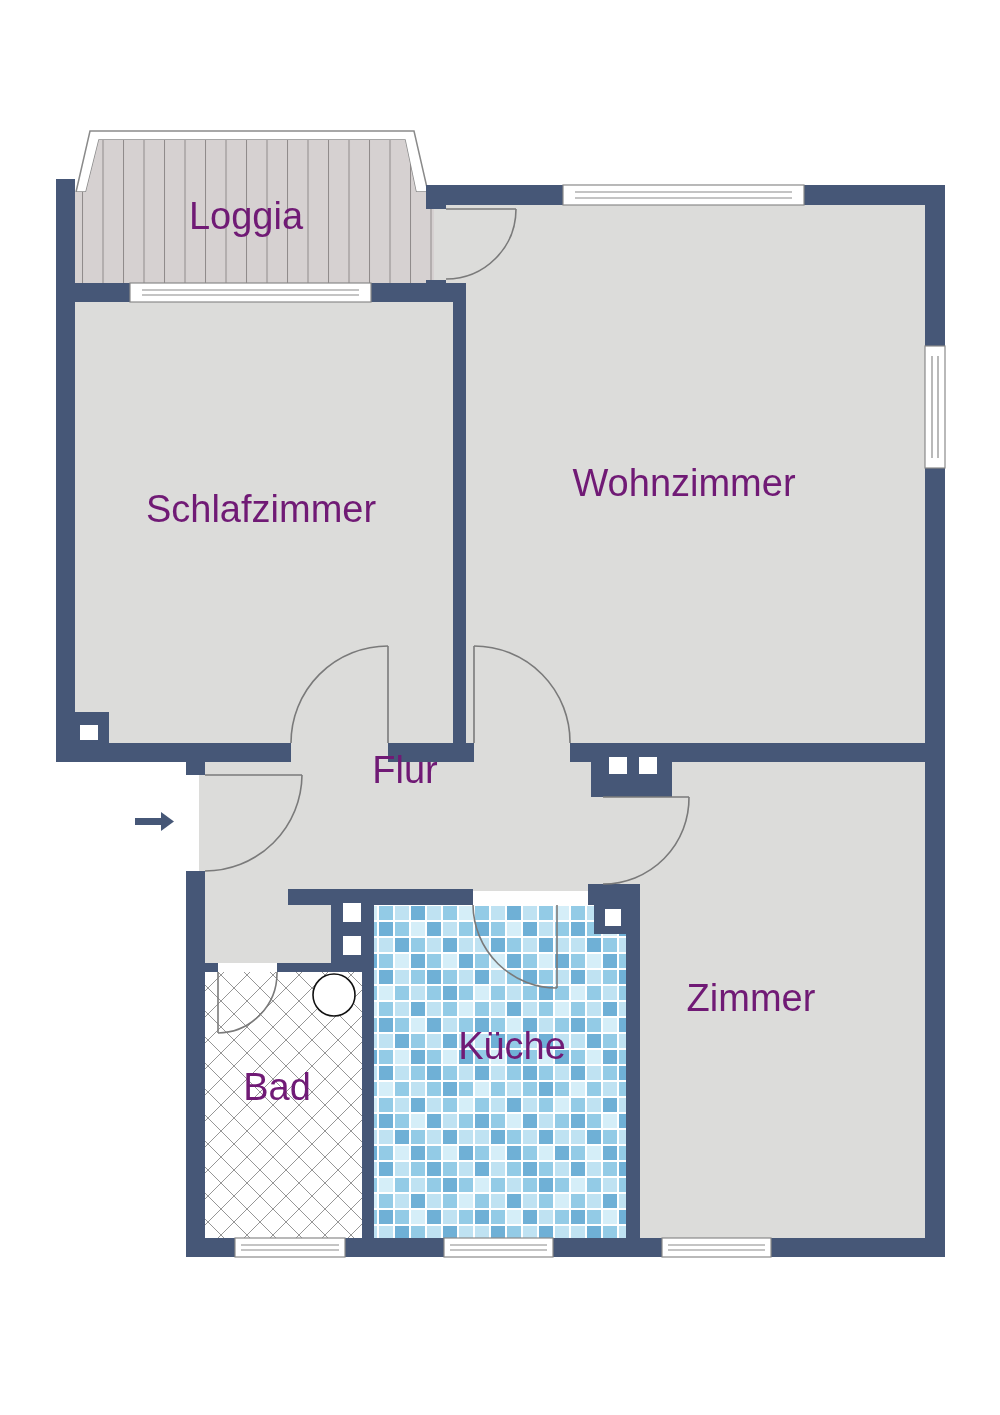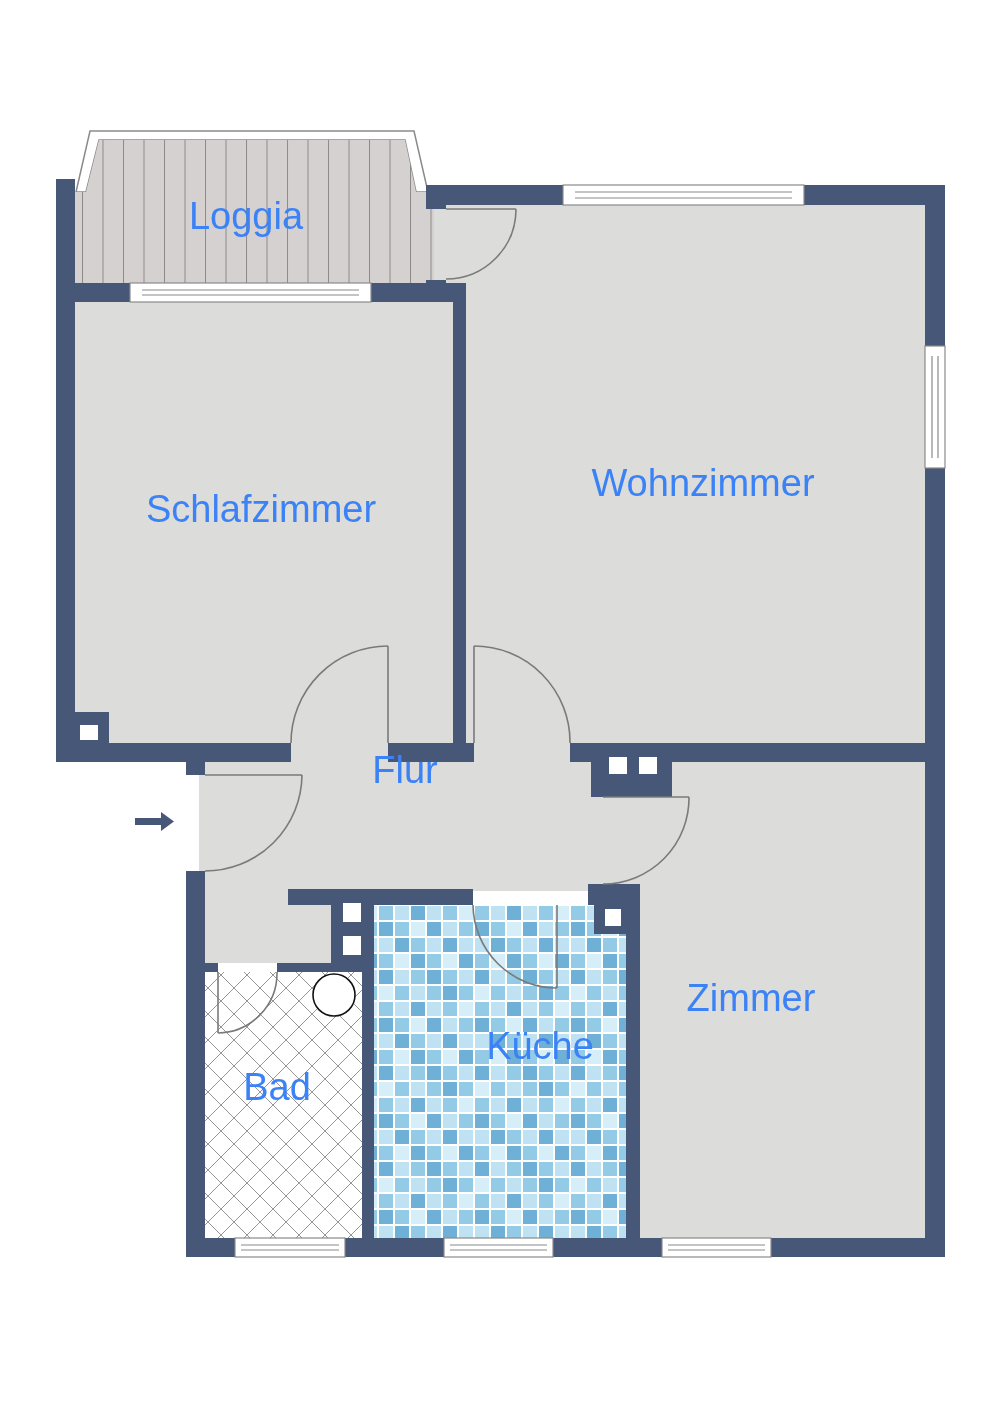--- a/index.html
+++ b/index.html
@@ -1,18 +1,18 @@
 <!DOCTYPE html>
 <html><head>
 <meta charset="utf-8">
 <style>
   html,body{margin:0;padding:0;background:#ffffff;}
   body{width:1000px;height:1415px;position:relative;overflow:hidden;font-family:"Liberation Sans",sans-serif;}
   #plan{position:absolute;left:0;top:0;width:1000px;height:1415px;}
-  .room-label{position:absolute;font-family:"Liberation Sans",sans-serif;color:#3b82f6;white-space:nowrap;transform:translate(-50%,-50%);font-size:38px;line-height:1;}
+  .room-label{position:absolute;font-family:"Liberation Sans",sans-serif;color:#701a75;white-space:nowrap;transform:translate(-50%,-50%);font-size:38px;line-height:1;}
 </style>
 </head>
 <body>
 
 <svg id="plan" viewBox="0 0 1000 1415" xmlns="http://www.w3.org/2000/svg">
   <defs>
     <pattern id="wood" x="0" y="0" width="20.5" height="200" patternUnits="userSpaceOnUse">
       <rect width="20.5" height="200" fill="#d6d1d1"></rect>
       <line x1="0.5" y1="0" x2="0.5" y2="200" stroke="#8f8a8a" stroke-width="1"></line>
     </pattern>
@@ -193,17 +193,17 @@
   <circle cx="334" cy="995" r="21" fill="#ffffff" stroke="#111" stroke-width="1.6"></circle>
 
   <g fill="#465777">
     <rect x="135" y="818" width="26" height="7"></rect>
     <polygon points="161,812 174,821.5 161,831"></polygon>
   </g>
 </svg>
 
 <div class="room-label" style="left:246px;top:216px;">Loggia</div>
 <div class="room-label" style="left:261px;top:509px;text-align:right;">Schlafzimmer</div>
-<div class="room-label" style="left:703px;top:483px;text-align:center;">Wohnzimmer</div>
+<div class="room-label" style="left:684px;top:483px;text-align:center;">Wohnzimmer</div>
 <div class="room-label" style="left:405px;top:770px;">Flur</div>
-<div class="room-label" style="left:512px;top:1046px;margin-left:28px;">Küche</div>
+<div class="room-label" style="left:512px;top:1046px;">Küche</div>
 <div class="room-label" style="left:277px;top:1087px;">Bad</div>
 <div class="room-label" style="left:751px;top:998px;">Zimmer</div>
 
 </body></html>

